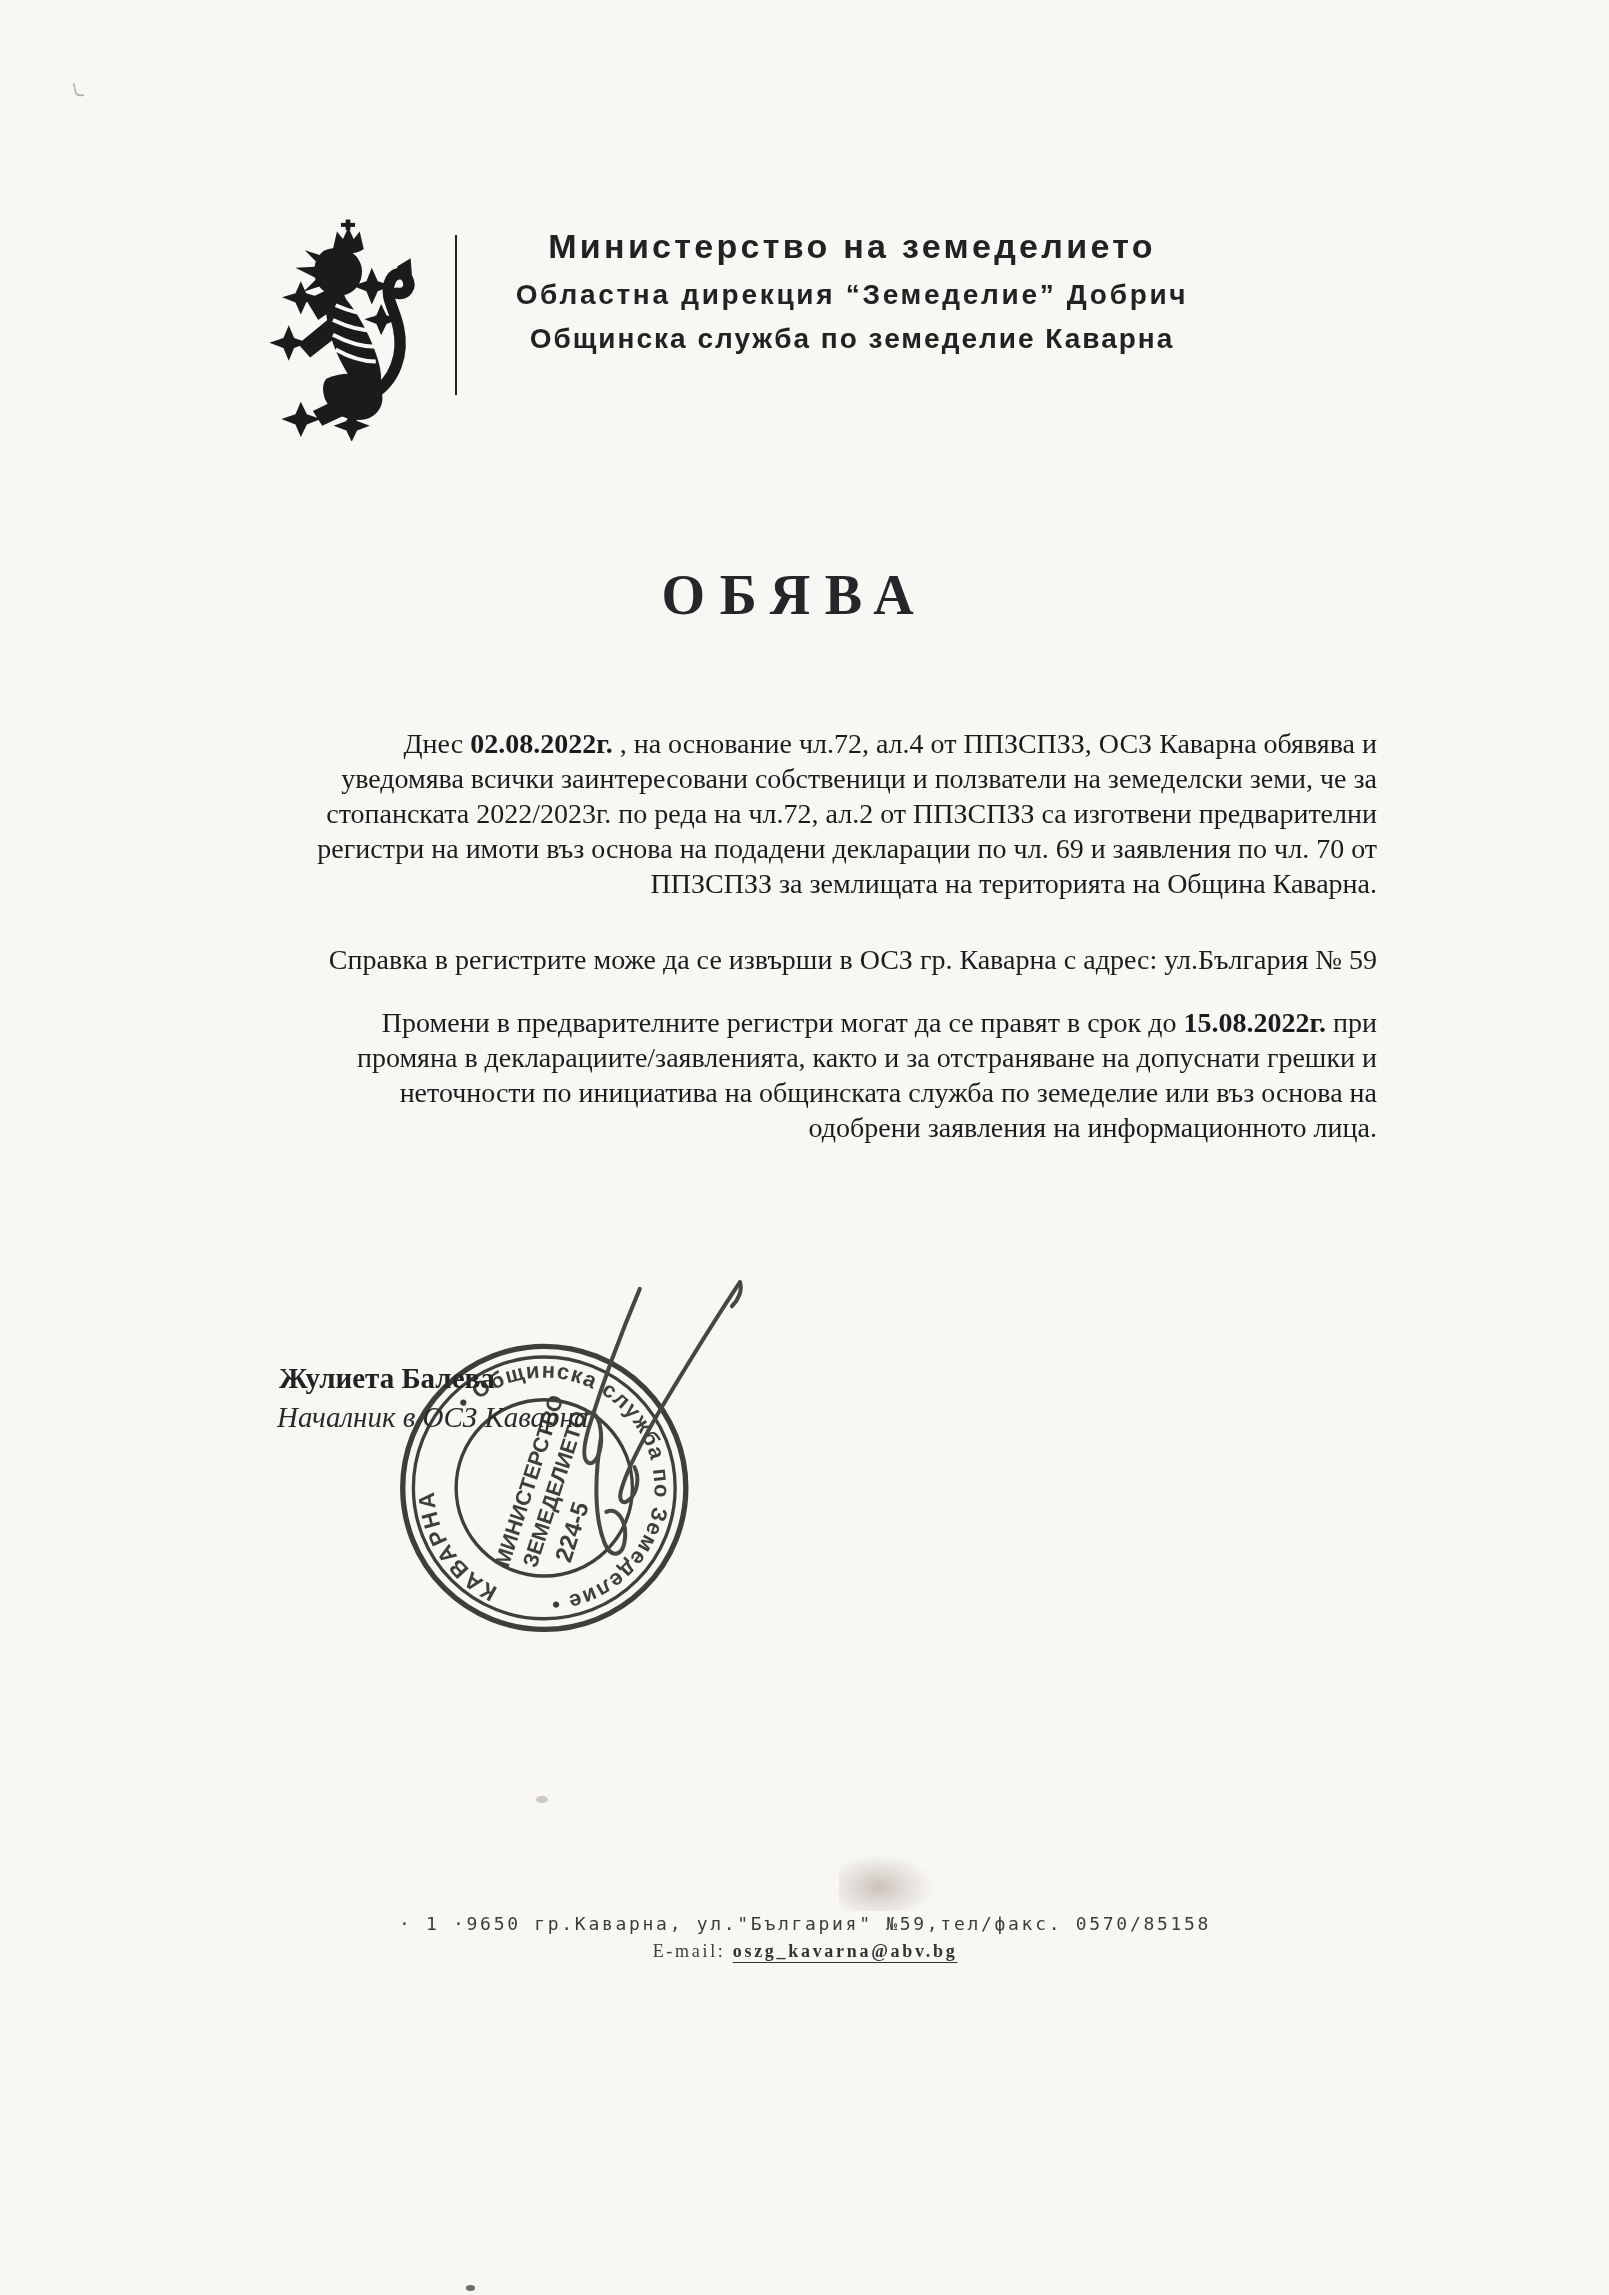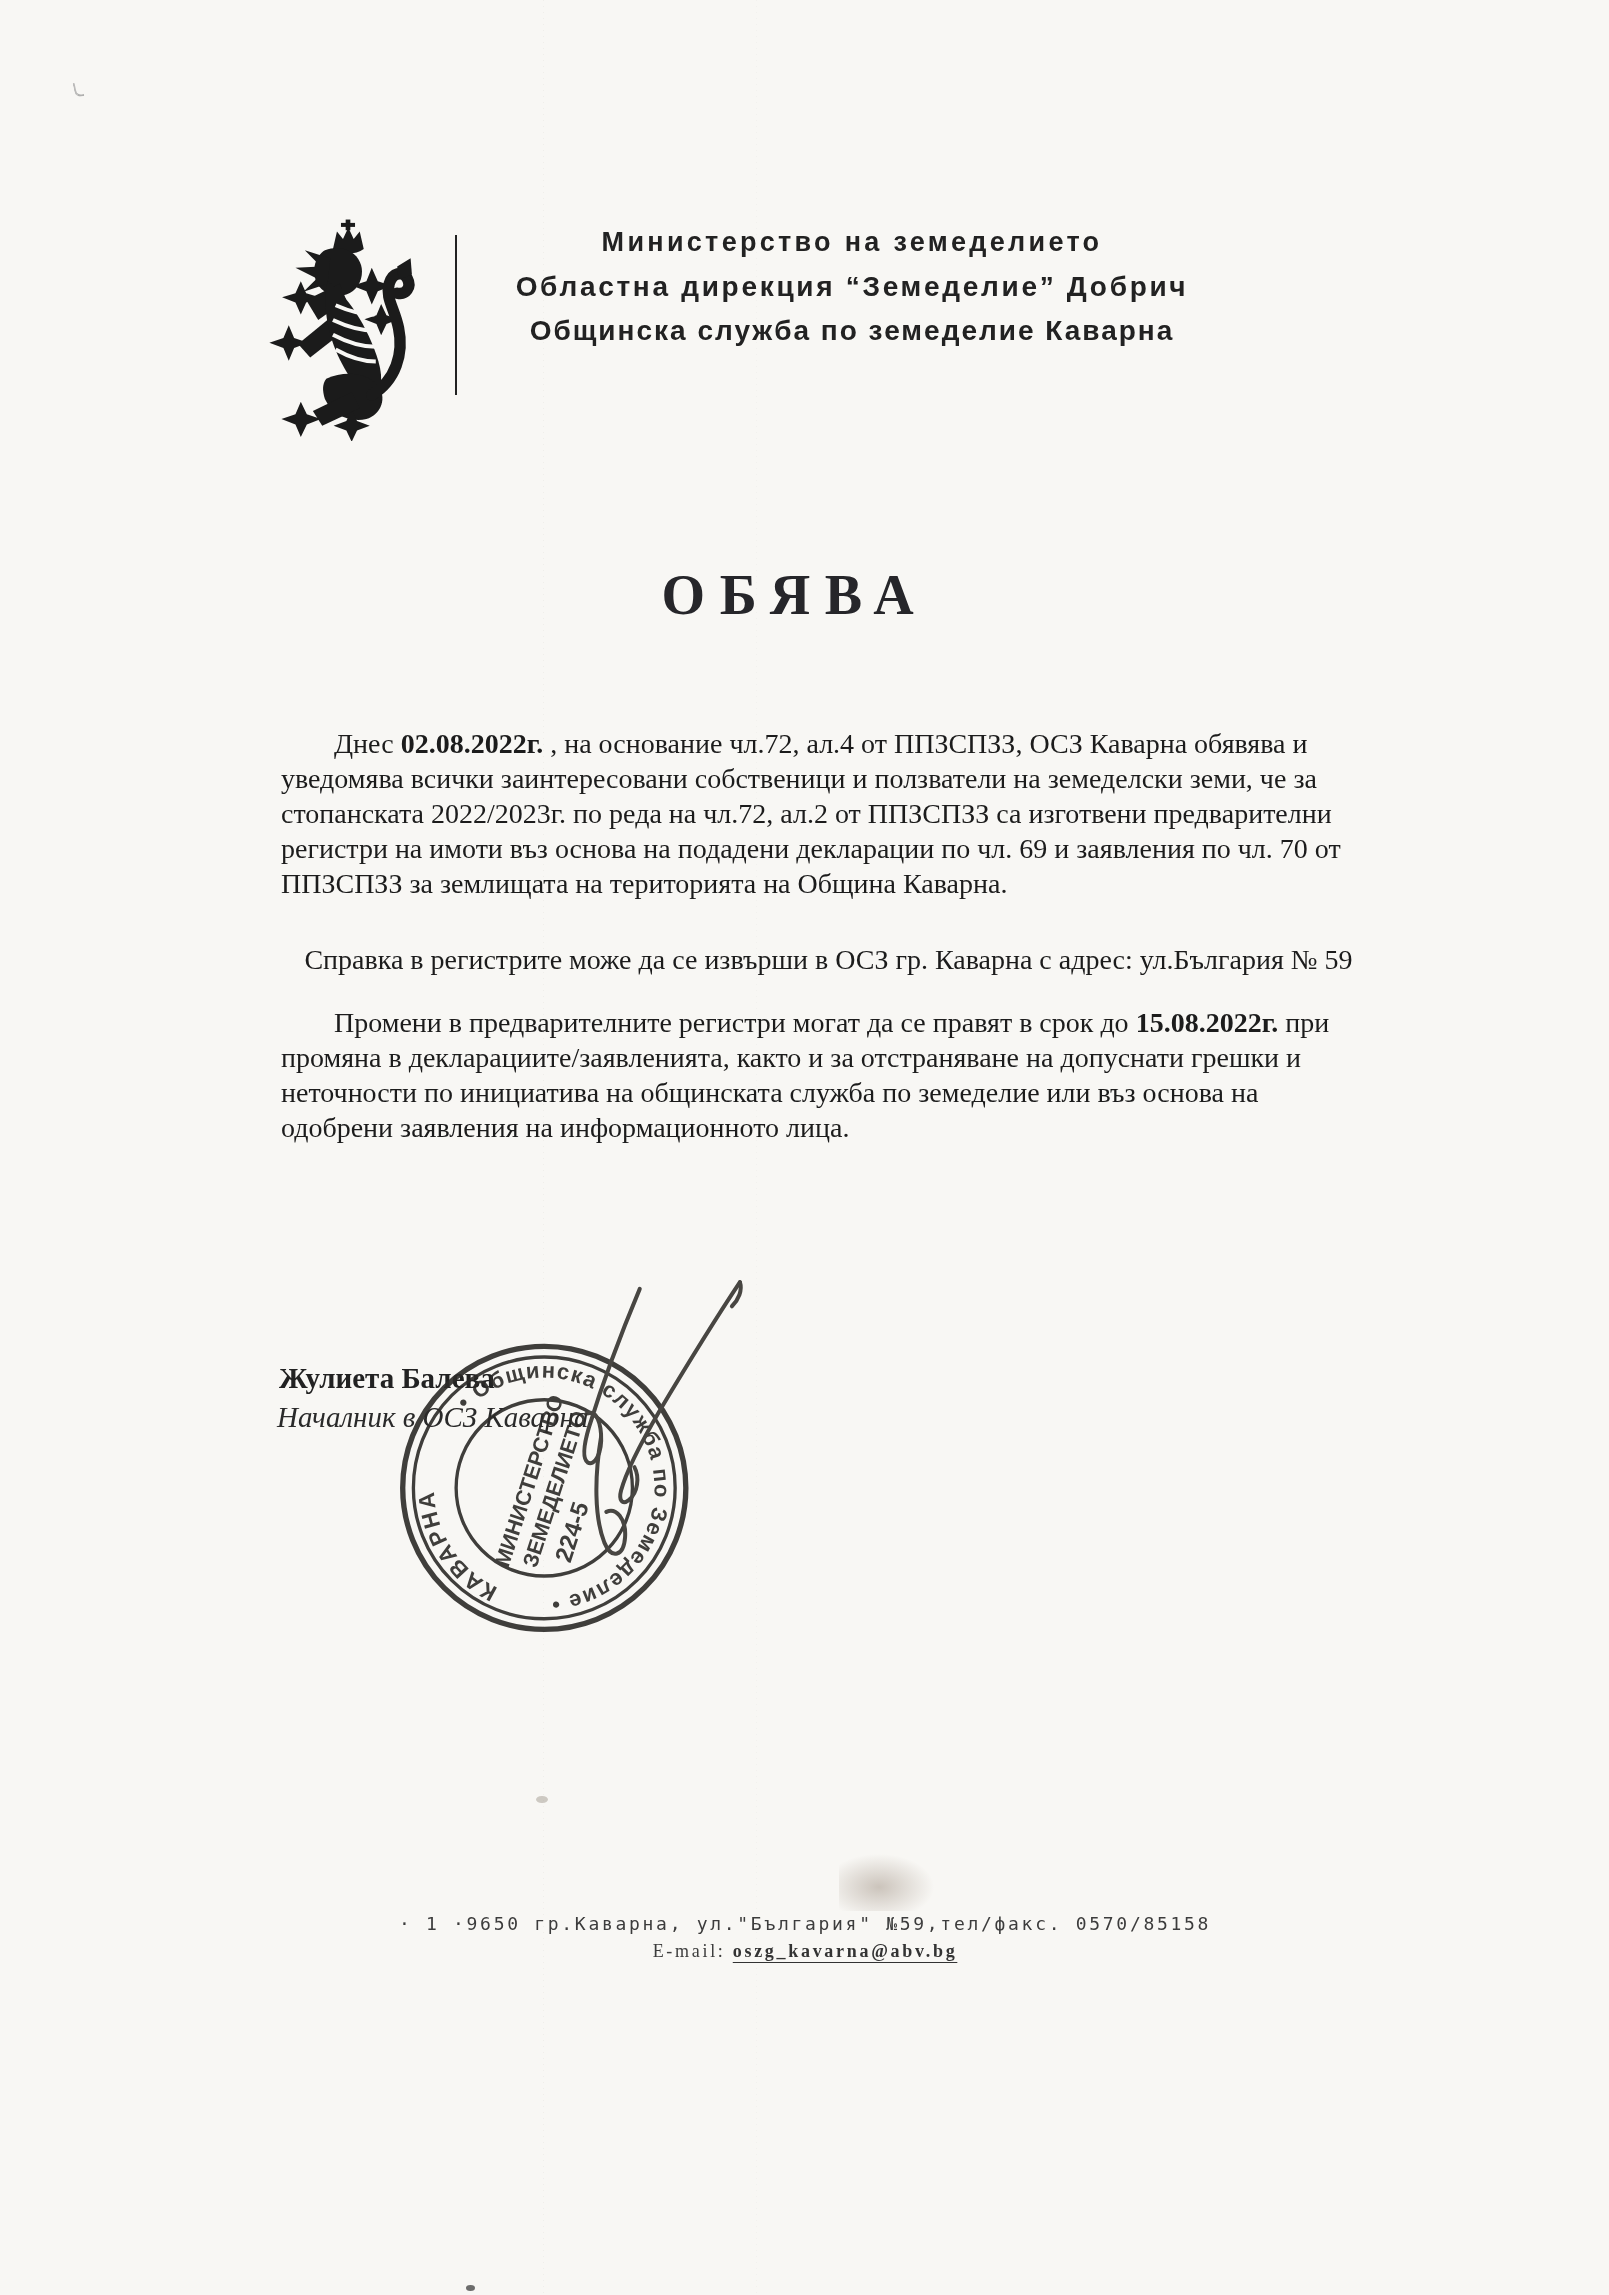--- a/index.html
+++ b/index.html
@@ -12,30 +12,30 @@
   
   .fold{position:absolute;top:0;bottom:0;width:1.3px;
     background-image:linear-gradient(to bottom, rgba(110,100,90,.35) 1.3px, transparent 1.3px);
     background-size:1.3px 6px;opacity:.18;}
   
   .emblem{position:absolute;left:266px;top:219px;width:162px;height:222px;}
   .divider{position:absolute;left:455px;top:235px;width:2px;height:160px;background:#222;}
   .header-text{position:absolute;left:441px;top:227px;width:822px;text-align:center;
     font-family:"Liberation Sans", sans-serif;font-weight:bold;color:#222;}
   .h-country{font-size:35px;letter-spacing:3.3px;margin:0 0 17.4px 0;}
-  .h-ministry{font-size:27px;letter-spacing:3.3px;margin:0 0 12.7px 0;}
+  .h-ministry{font-size:34px;letter-spacing:3.3px;margin:0 0 12.7px 0;}
   .h-directorate{font-size:28px;letter-spacing:2.7px;margin:0 0 12px 0;}
   .h-office{font-size:28px;letter-spacing:2px;margin:0;}
   
   .doc-title{position:absolute;left:0;top:523px;width:1590px;text-align:center;
     font-size:56px;font-weight:bold;letter-spacing:14.7px;color:#26262a;margin-top:40px;}
   
   .body-text{position:absolute;left:281px;top:726px;width:1096px;
     font-size:28px;line-height:35px;color:#1c1c1c;}
-  .body-text p{margin:0;text-align:left;}
+  .body-text p{margin:0;text-align:right;}
   .body-text p:nth-of-type(1){margin-bottom:41px;}
   .body-text p:nth-of-type(2){margin-bottom:28px;}
   .body-text p:nth-of-type(3){margin-bottom:40px;}
   
   .sig-name{position:absolute;left:279px;top:1362px;font-size:29px;font-weight:bold;color:#222;}
   .sig-role{position:absolute;left:277px;top:1401px;font-size:29px;font-style:italic;color:#2a2a2a;}
   .stamp-wrap{position:absolute;left:374px;top:1270px;width:414px;height:381px;}
   
   .footer{position:absolute;left:0;top:1913px;width:1610px;text-align:center;
     font-family:"DejaVu Sans Mono", monospace;color:#3c3c3c;}

